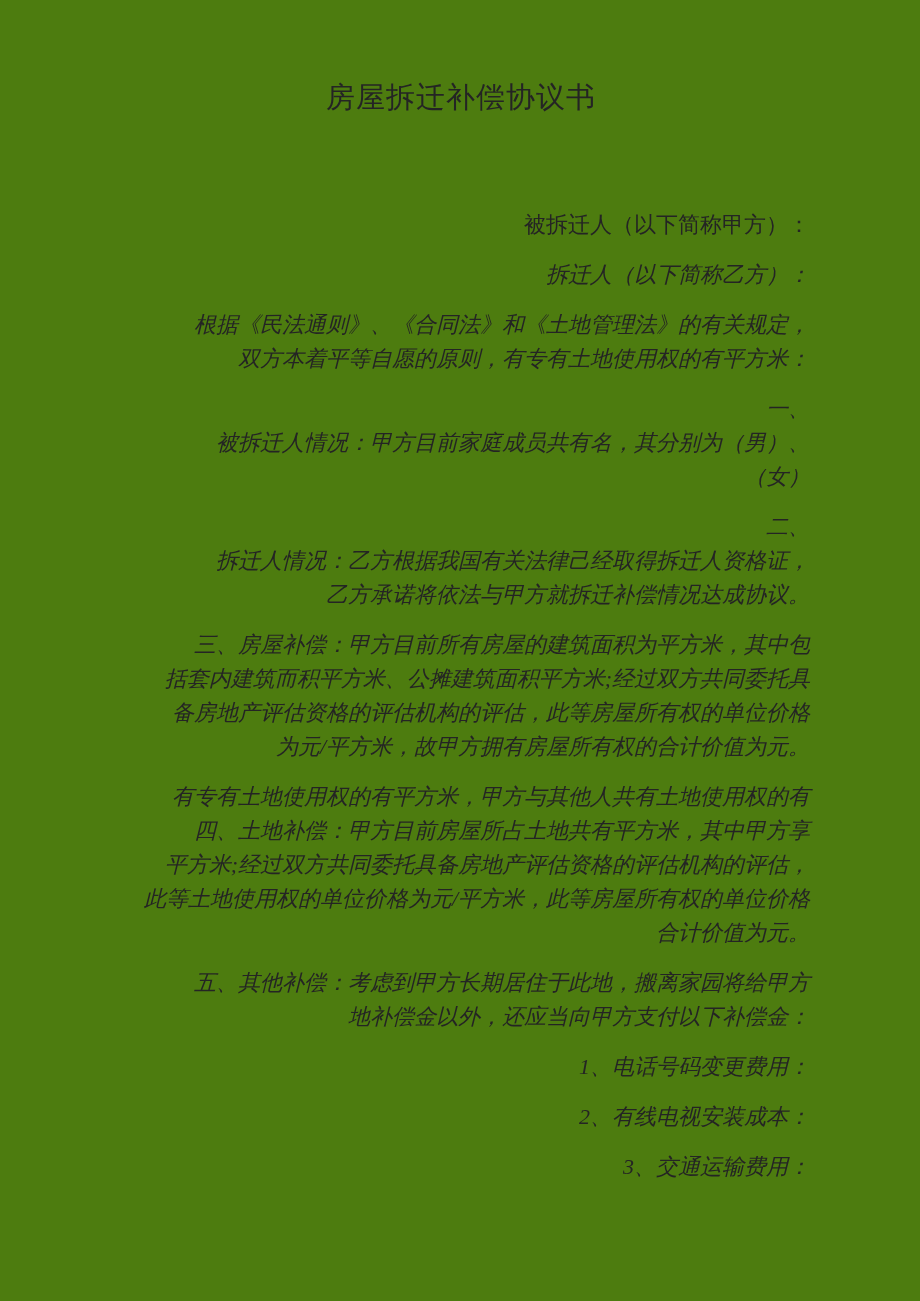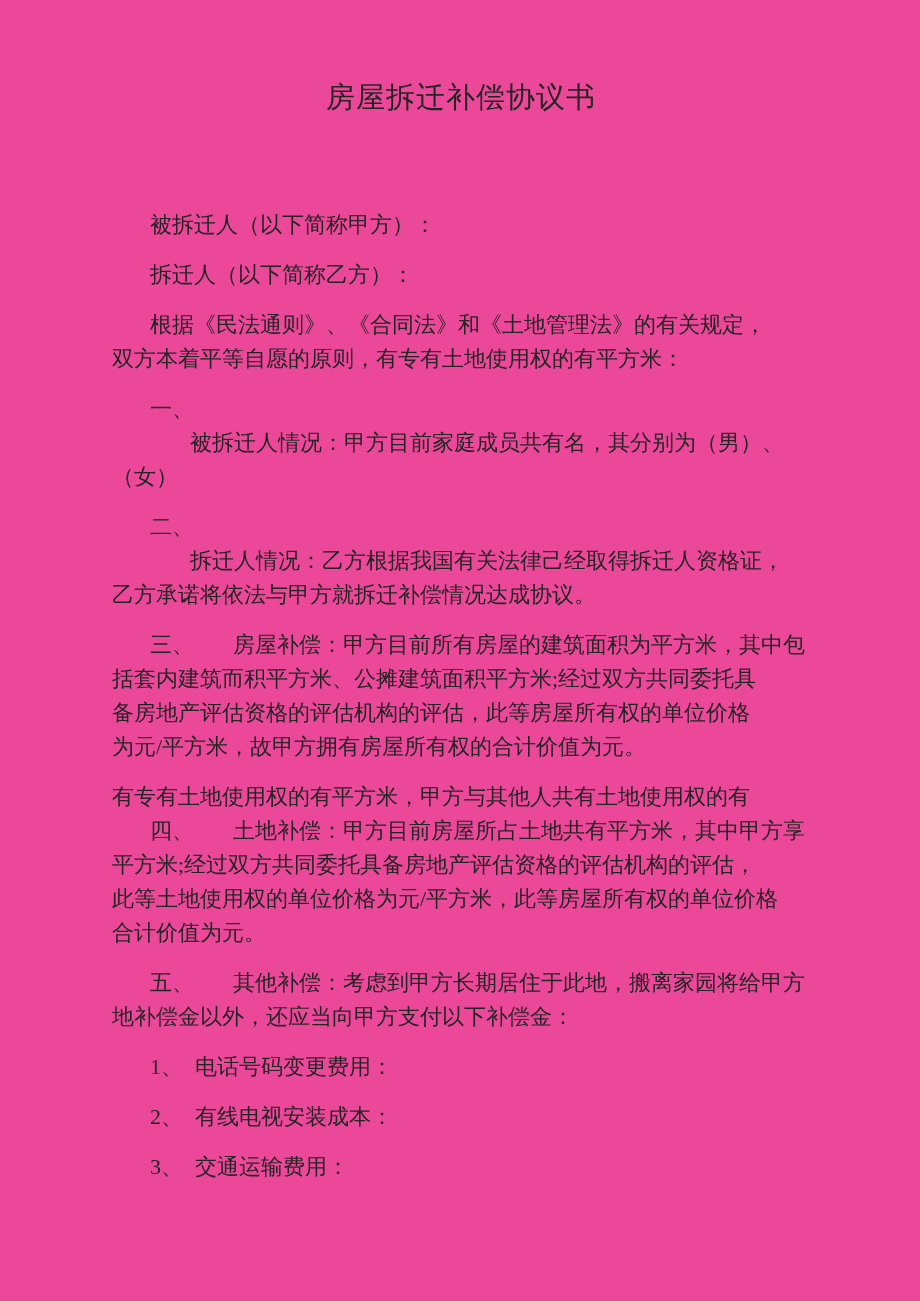--- a/index.html
+++ b/index.html
@@ -4,45 +4,46 @@
 <style>
   html, body {
     margin: 0;
     padding: 0;
     background: #ffffff;
   }
   .page {
     position: relative;
     width: 920px;
     height: 1301px;
-    background: #ec4899;
+    background: #4d7c0f;
     color: #242424;
     font-family: "Liberation Serif", "DejaVu Serif", serif;
     overflow: hidden;
     box-sizing: border-box;
   }
   .doc {
     padding: 74px 110px 0 112px;
     box-sizing: border-box;
   }
   .title {
     margin: 0 0 88px 0;
     font-size: 29px;
     font-weight: 400;
     line-height: 46px;
     text-align: center;
     letter-spacing: 1px;
     white-space: nowrap;
   }
   .para { margin: 0; }
-  .para + .para { margin-top: 16px; }
+  .para + .para { margin-top: 16px; font-style: italic; }
   .line {
     font-size: 22px;
     line-height: 34px;
     white-space: nowrap;
+    text-align: right;
   }
   .ind-none  { padding-left: 0; }
   .ind-first { padding-left: 38px; }
   .ind-deep  { padding-left: 78px; }
   .marker { display: inline-block; }
   .marker.wide   { width: 83px; }
   .marker.narrow { width: 45px; }
 </style>
 </head>
 <body>

